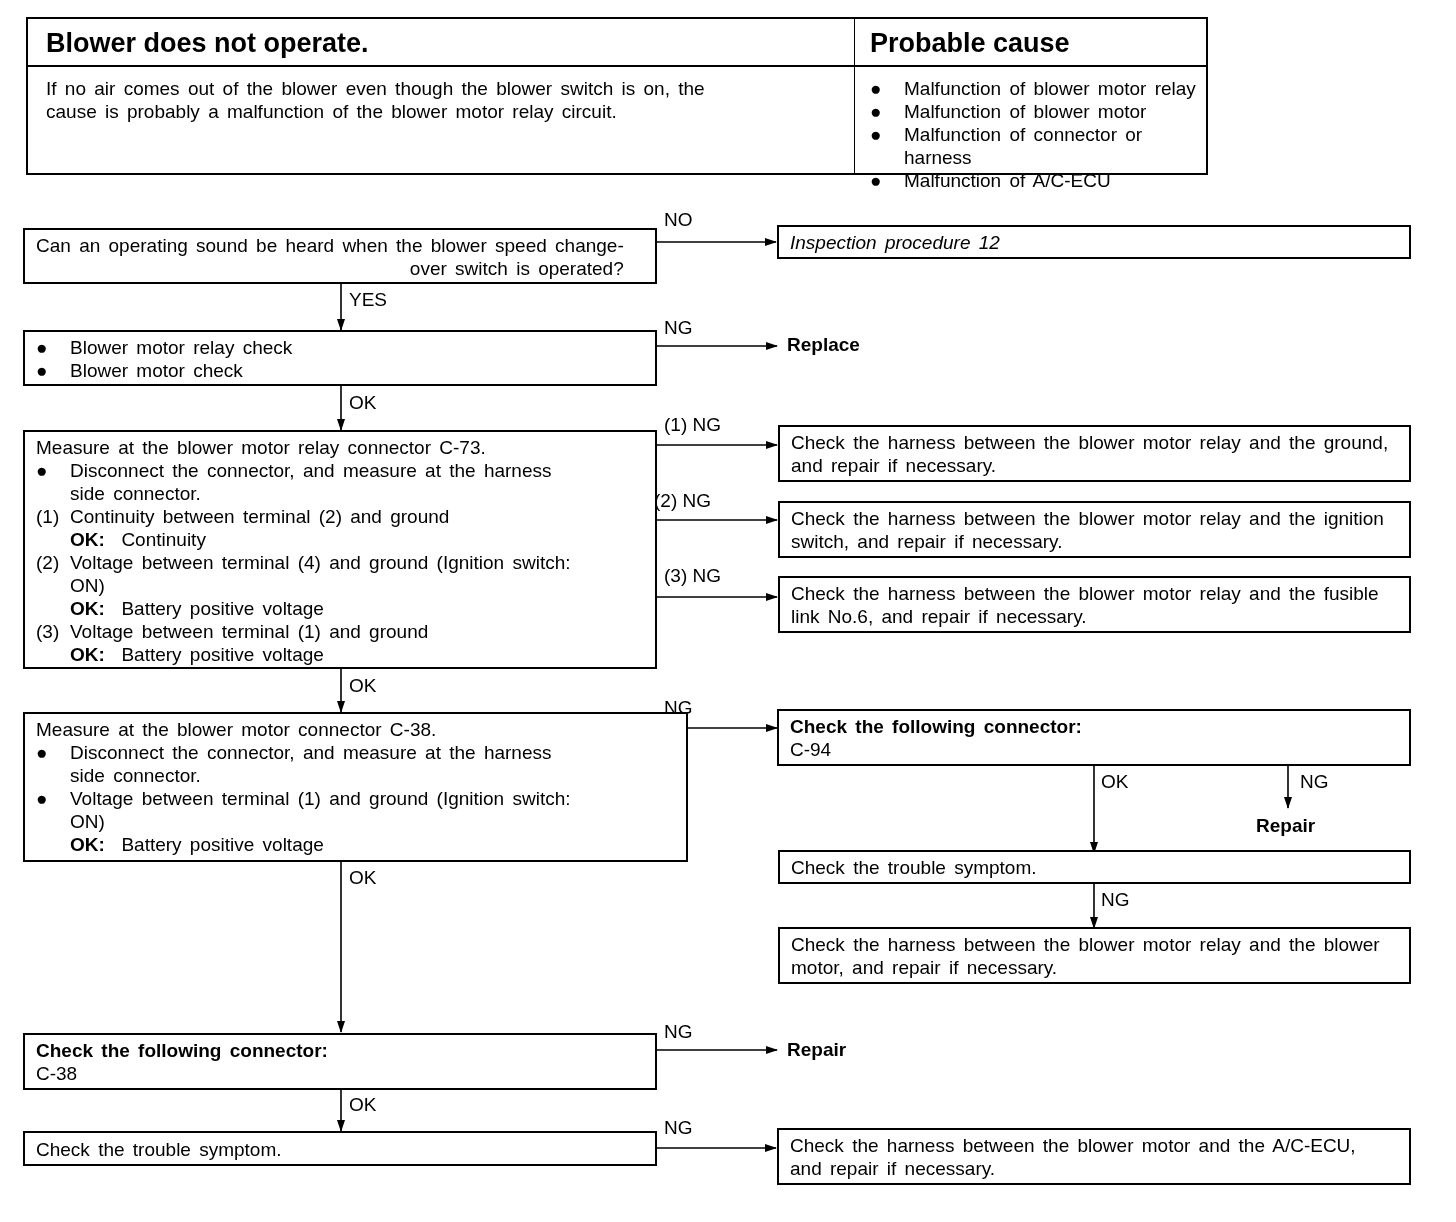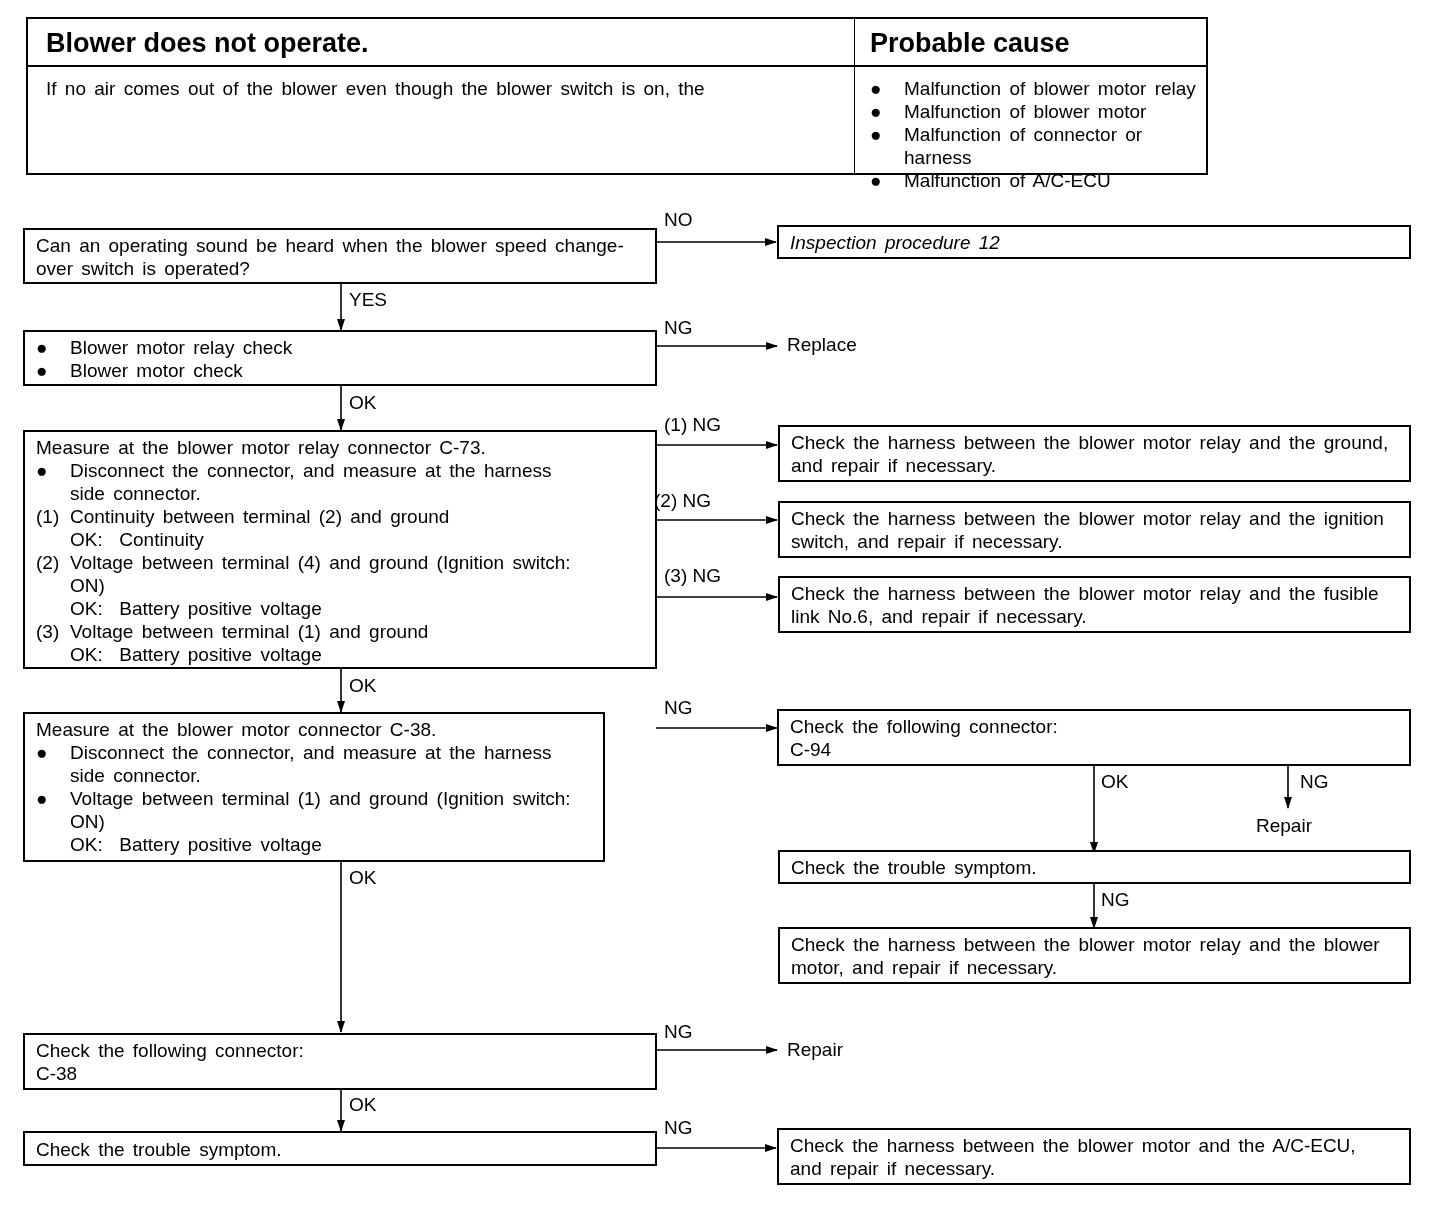--- a/index.html
+++ b/index.html
@@ -1,21 +1,21 @@
 <!DOCTYPE html>
 <html><head>
 <meta charset="utf-8">
 <style>
   html, body { margin: 0; padding: 0; background: #ffffff; }
   body { width: 1456px; height: 1222px; position: relative; overflow: hidden;
          font-family: "Liberation Sans", sans-serif; color: #000; }
   .abs { position: absolute; }
   .box { position: absolute; border: 2px solid #000; box-sizing: border-box; background: #fff; }
   .txt { font-size: 19px; line-height: 23px; word-spacing: 3px; white-space: nowrap; }
-  .bold { font-weight: normal; text-align: center; }
+  .bold { font-weight: bold; text-align: center; }
   .lbl { position: absolute; font-size: 19px; line-height: 22px; white-space: nowrap; }
   .bullet-row { position: relative; padding-left: 34px; }
   .bullet-row .dot { position: absolute; left: 0; top: 0; }
   .num-row { position: relative; padding-left: 34px; }
   .num-row .num { position: absolute; left: 0; top: 0; }
   .indent { padding-left: 34px; }
   svg#wires { position: absolute; left: 0; top: 0; }
 
   
   #hdr { position: absolute; left: 26px; top: 17px; width: 1182px; height: 158px;
@@ -29,20 +29,21 @@
 </head>
 <body>
 
 <div id="hdr">
   <div class="vsep"></div>
   <div class="hsep"></div>
   <div class="title" style="left:18px">Blower does not operate.</div>
   <div class="title" style="left:842px">Probable cause</div>
   <div class="desc">
     <div>If no air comes out of the blower even though the blower switch is on, the</div>
+    <div>cause is probably a malfunction of the blower motor relay circuit.</div>
   </div>
   <div class="causes">
     <div class="bullet-row"><span class="dot">●</span><span>Malfunction of blower motor relay</span></div>
     <div class="bullet-row"><span class="dot">●</span><span>Malfunction of blower motor</span></div>
     <div class="bullet-row"><span class="dot">●</span><span>Malfunction of connector or harness</span></div>
     <div class="bullet-row"><span class="dot">●</span><span>Malfunction of A/C-ECU</span></div>
   </div>
 </div>
 
 <svg id="wires" width="1456" height="1222">
@@ -79,21 +80,21 @@
 
     <line x1="656" y1="1050" x2="777" y2="1050" marker-end="url(#ah)"></line>
 
     <line x1="341" y1="1090" x2="341" y2="1131" marker-end="url(#ah)"></line>
 
     <line x1="656" y1="1148" x2="776" y2="1148" marker-end="url(#ah)"></line>
   </g>
 </svg>
 
 <div class="box" style="left:23px;top:228px;width:634px;height:56px;">
-  <div class="txt abs" style="left:11px;top:4px;">
+  <div class="txt abs" style="left:11px;top:4px;text-align:right;">
     <div>Can an operating sound be heard when the blower speed change-</div>
     <div>over switch is operated?</div>
   </div>
 </div>
 <div class="lbl" style="left:664px;top:209px;">NO</div>
 <div class="lbl" style="left:349px;top:289px;">YES</div>
 <div class="box" style="left:777px;top:225px;width:634px;height:34px;font-style:italic;">
   <div class="txt abs" style="left:11px;top:4px;">Inspection procedure 12</div>
 </div>
 
@@ -137,21 +138,21 @@
   </div>
 </div>
 <div class="box" style="left:778px;top:576px;width:633px;height:57px;">
   <div class="txt abs" style="left:11px;top:4px;">
     <div>Check the harness between the blower motor relay and the fusible</div>
     <div>link No.6, and repair if necessary.</div>
   </div>
 </div>
 <div class="lbl" style="left:349px;top:675px;">OK</div>
 
-<div class="box" style="left:23px;top:712px;width:582px;height:150px;">
+<div class="box" style="left:23px;top:712px;width:665px;height:150px;">
   <div class="txt abs" style="left:11px;top:4px;">
     <div>Measure at the blower motor connector C-38.</div>
     <div class="bullet-row"><span class="dot">●</span><span>Disconnect the connector, and measure at the harness</span></div>
     <div class="indent">side connector.</div>
     <div class="bullet-row"><span class="dot">●</span><span>Voltage between terminal (1) and ground (Ignition switch:</span></div>
     <div class="indent">ON)</div>
     <div class="indent"><span class="bold">OK:</span>&nbsp;&nbsp;<span>Battery positive voltage</span></div>
   </div>
 </div>
 <div class="lbl" style="left:664px;top:697px;">NG</div>

